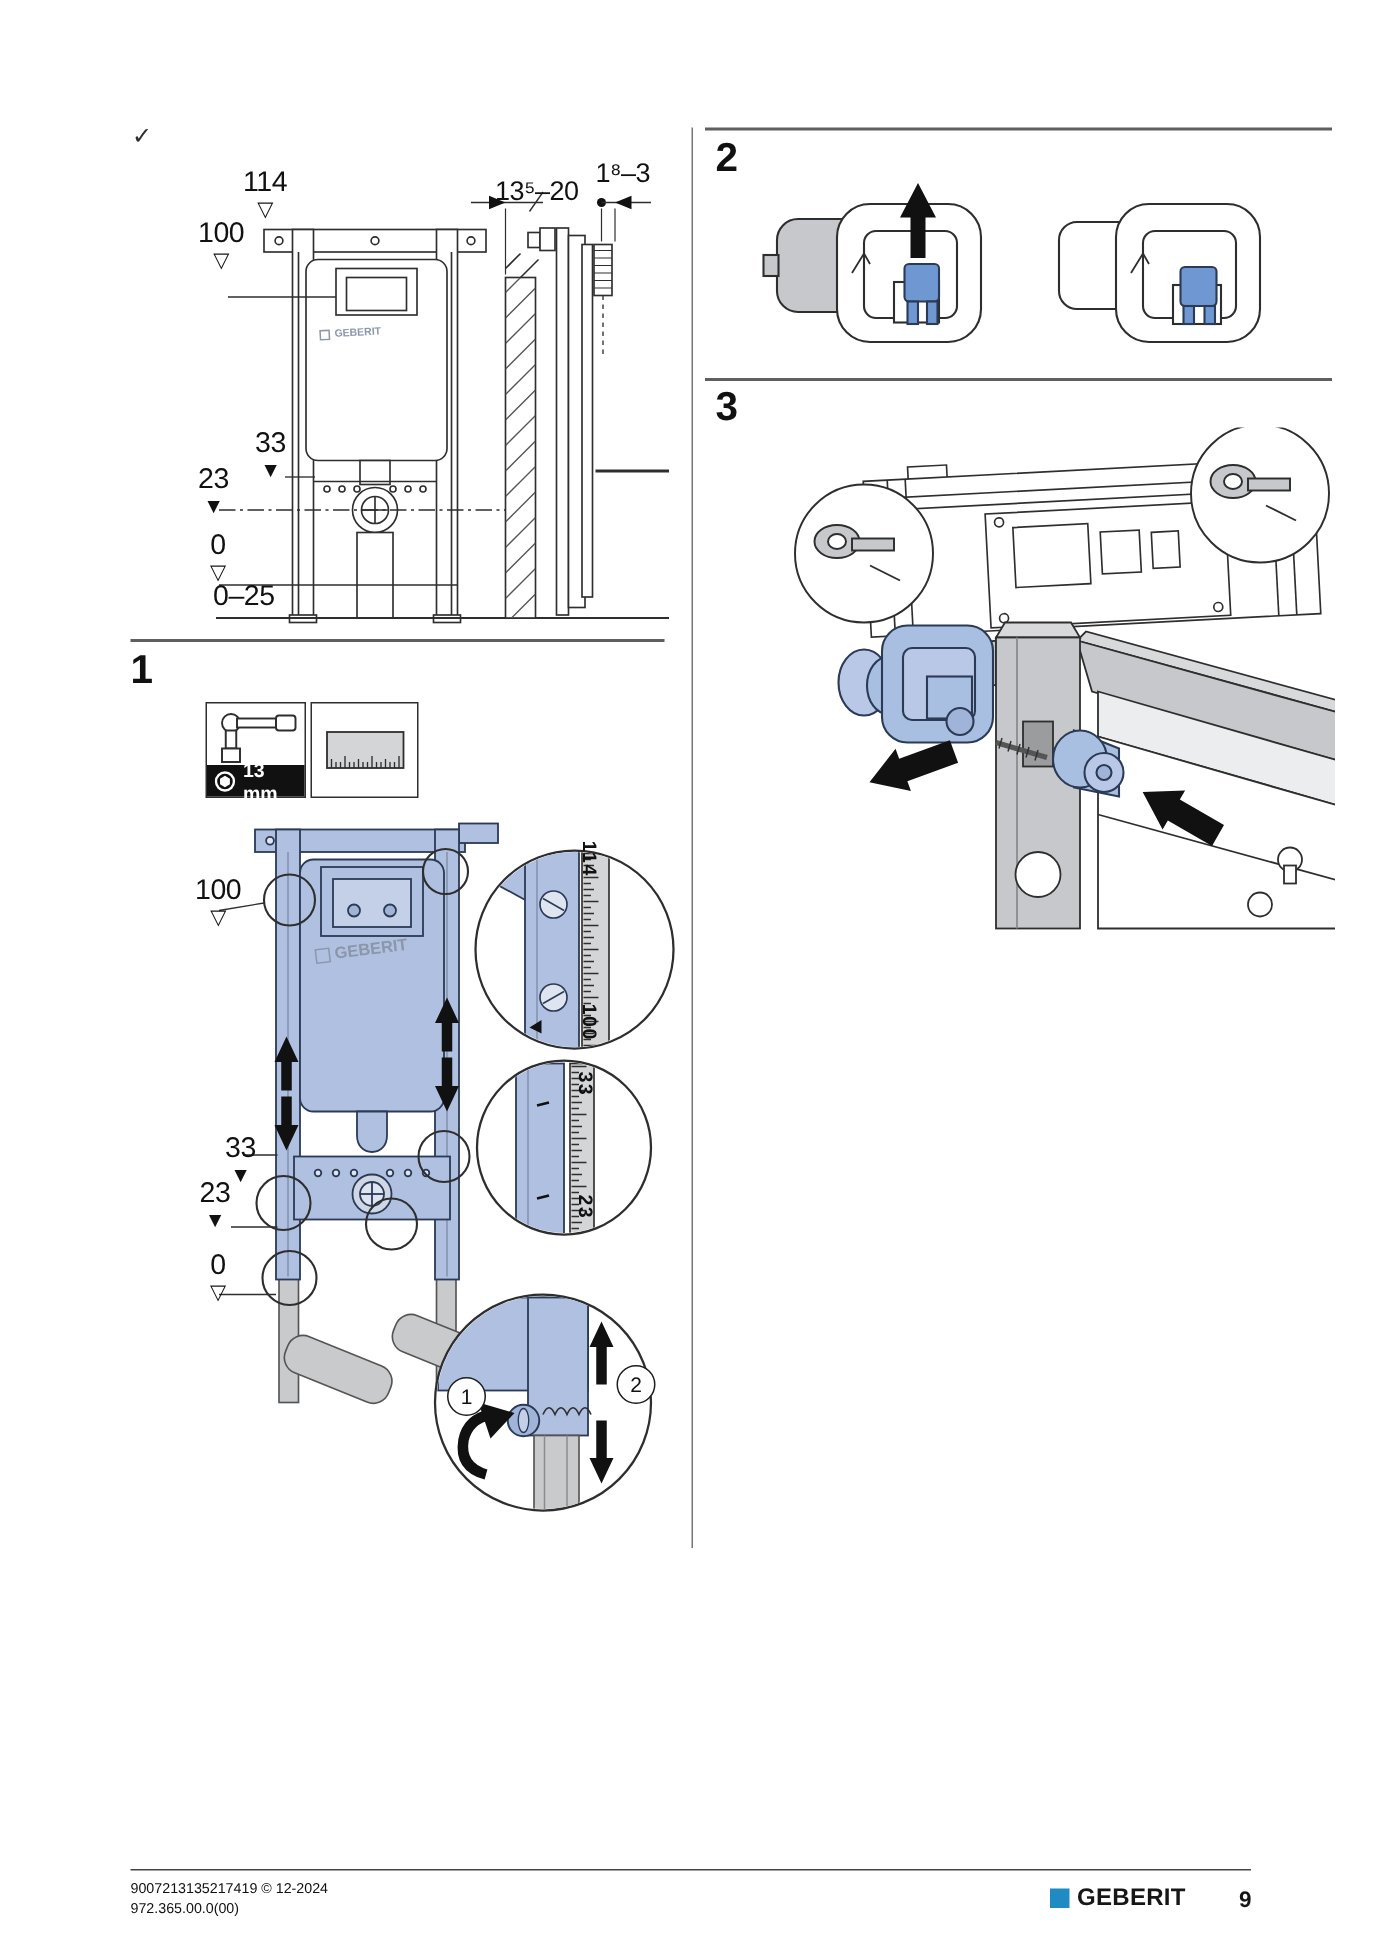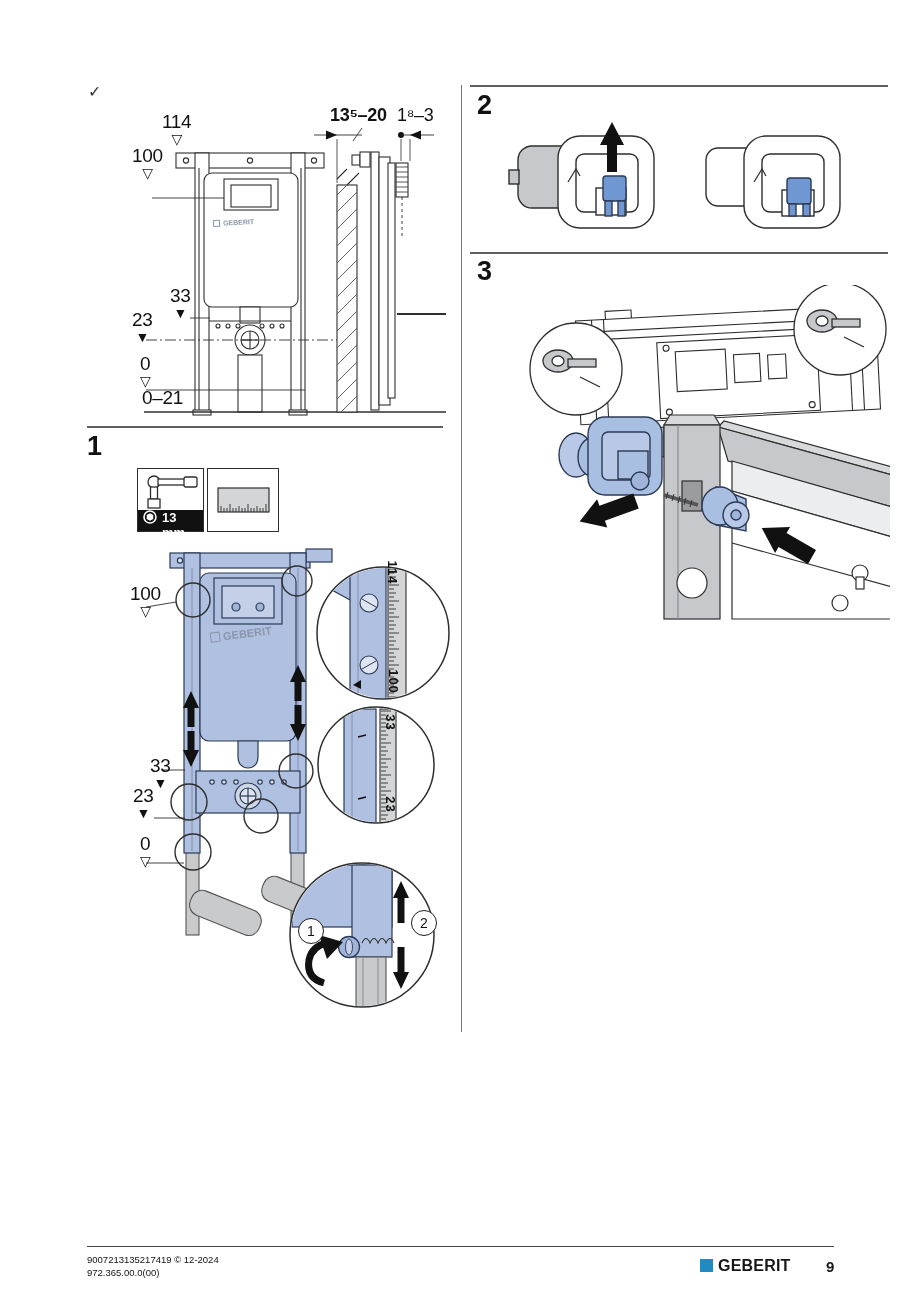--- a/index.html
+++ b/index.html
@@ -14,21 +14,21 @@
        font-size:19px;color:#111;letter-spacing:-0.3px;}
   .dim .tri{font-size:14px;margin-top:1px;}
   .dim-sm{position:absolute;font-size:18px;color:#111;line-height:1;letter-spacing:-0.3px;}
   .rnum{position:absolute;font-size:13px;font-weight:700;color:#111;
         transform:rotate(90deg);transform-origin:center;letter-spacing:1px;line-height:1;}
   .cnum{position:absolute;width:24px;height:24px;border:1.8px solid #1d1d1d;border-radius:50%;
         background:#fff;display:flex;align-items:center;justify-content:center;
         font-size:14px;font-weight:400;line-height:1;}
   .toolbox{position:absolute;border:1.6px solid #2e2e2e;background:#fff;}
   .toolbar-label{position:absolute;left:0;bottom:0;right:0;height:21px;background:#111;color:#fff;
-        display:flex;align-items:flex-start;gap:5px;padding-left:5px;font-weight:700;font-size:13px;}
+        display:flex;align-items:center;gap:5px;padding-left:5px;font-weight:700;font-size:13px;}
   .emboss{position:absolute;display:flex;align-items:center;gap:3px;color:#8c96ab;font-weight:700;}
   .emboss .sq{display:inline-block;border:1.2px solid #8c96ab;background:transparent;}
   .footer-left{position:absolute;left:87px;top:1254px;font-size:9.5px;line-height:12.5px;color:#111;}
   .brand-sq{position:absolute;background:#1e8bc3;}
   .brand-txt{position:absolute;font-size:16px;font-weight:700;letter-spacing:0.2px;color:#161616;}
   .page-num{position:absolute;font-size:15px;font-weight:700;color:#161616;}
   .check{position:absolute;font-size:16px;color:#2e2e2e;line-height:1;}
   svg{display:block;}
 </style>
 </head>
@@ -122,22 +122,22 @@
     <span class="tri">▼</span>
   </div>
   <div class="dim" style="left:132px;top:310px;">
     <span>23</span>
     <span class="tri">▼</span>
   </div>
   <div class="dim" style="left:140px;top:354px;">
     <span>0</span>
     <span class="tri">▽</span>
   </div>
-  <span class="dim-sm" style="left:142px;top:388px;font-size:19px;">0–21</span>
-  <span class="dim-sm" style="left:330px;top:106px;font-weight:bold;">13⁵–20</span>
+  <span class="dim-sm" style="left:142px;top:388px;font-size:19px;">0–25</span>
+  <span class="dim-sm" style="left:330px;top:118px;">13⁵–20</span>
   <span class="dim-sm" style="left:397px;top:106px;">1⁸–3</span>
   <div class="emboss" style="left:213px;top:219px;font-size:7px;transform:rotate(-3deg);">
     <span class="sq" style="width:5px;height:5px;"></span>
     <span>GEBERIT</span>
   </div>
 
   <div class="rule" style="left:87px;top:426px;width:356px;height:2px;"></div>
   <div class="step-num" style="left:87px;top:433px;">1</div>
 
   <div class="toolbox" style="left:137px;top:468px;width:65px;height:62px;">

